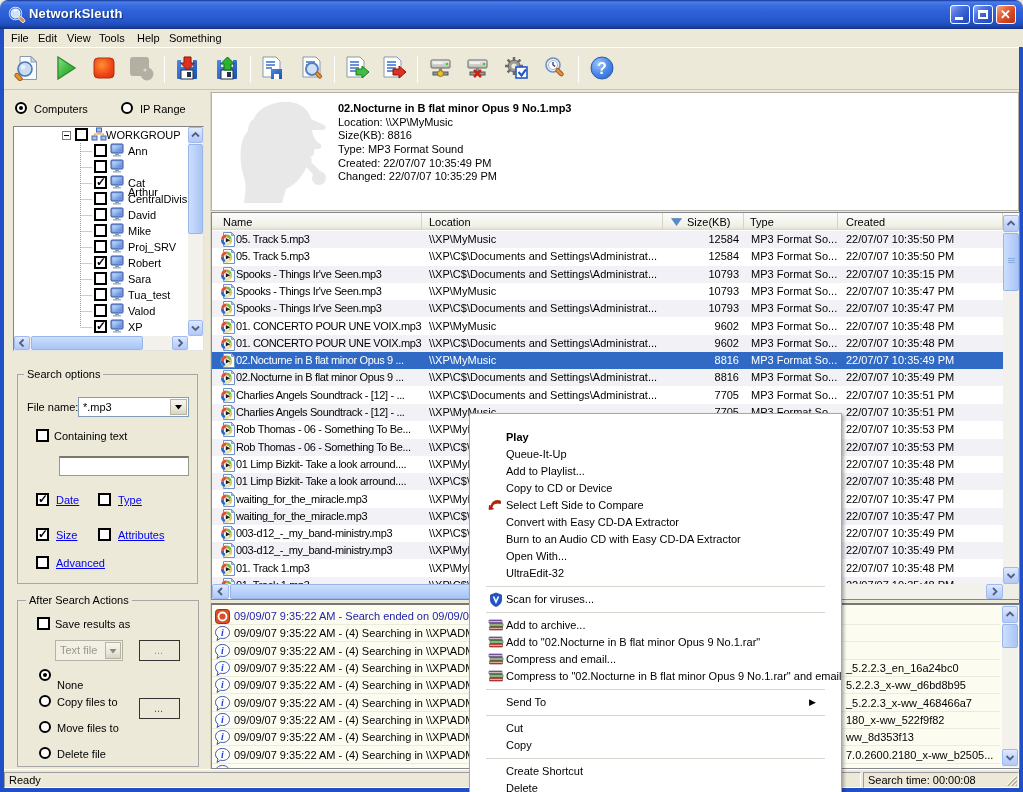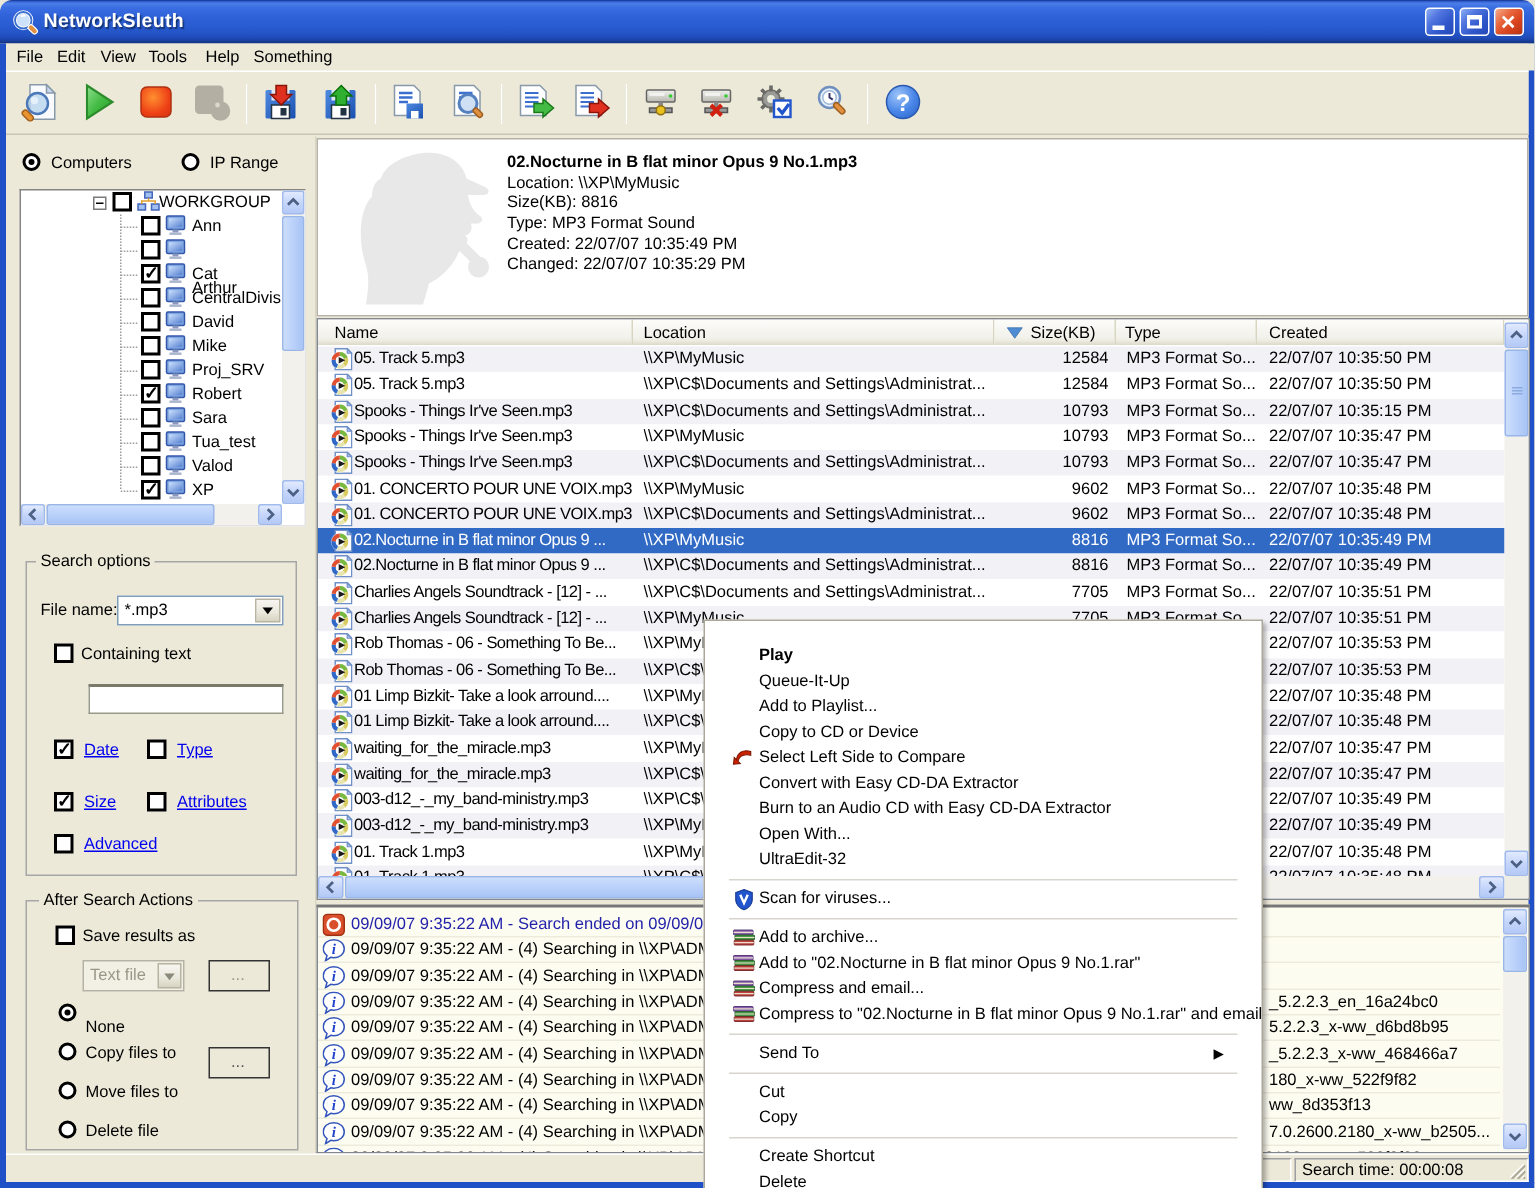--- a/index.html
+++ b/index.html
@@ -922,20 +922,23 @@
 <div class="sb-btn" style="left:790px;top:1px;width:16px;height:17px;"><svg width="14" height="15" viewBox="0 0 14 15">
         <path d="M3.5 9 L7 5.5 L10.5 9" fill="none" stroke="#4D6185" stroke-width="1.8"></path>
       </svg></div>
 <div class="sb-thumb" style="left:790px;top:19px;width:16px;height:24px;"></div>
 <div class="sb-btn" style="left:790px;top:144px;width:16px;height:17px;"><svg width="14" height="15" viewBox="0 0 14 15">
         <path d="M3.5 6 L7 9.5 L10.5 6" fill="none" stroke="#4D6185" stroke-width="1.8"></path>
       </svg></div>
 </div>
 
 <div id="statusbar" class="abs">
+  <div class="spanel" style="left:0px;width:483px;">
+      <span>Ready</span>
+    </div>
   <div class="spanel" style="left:485px;width:372px;">
       <span>Found 65 items</span>
     </div>
   <div class="spanel" style="left:859px;width:156px;">
       <span>Search time: 00:00:08</span>
     </div>
 <svg class="abs" style="left:1000px;top:3px;" width="13" height="13" viewBox="0 0 13 13">
       <g stroke="#fff" stroke-width="1">
         <path d="M12 3 L3 12 M12 7 L7 12 M12 11 L11 12"></path>
       </g>

